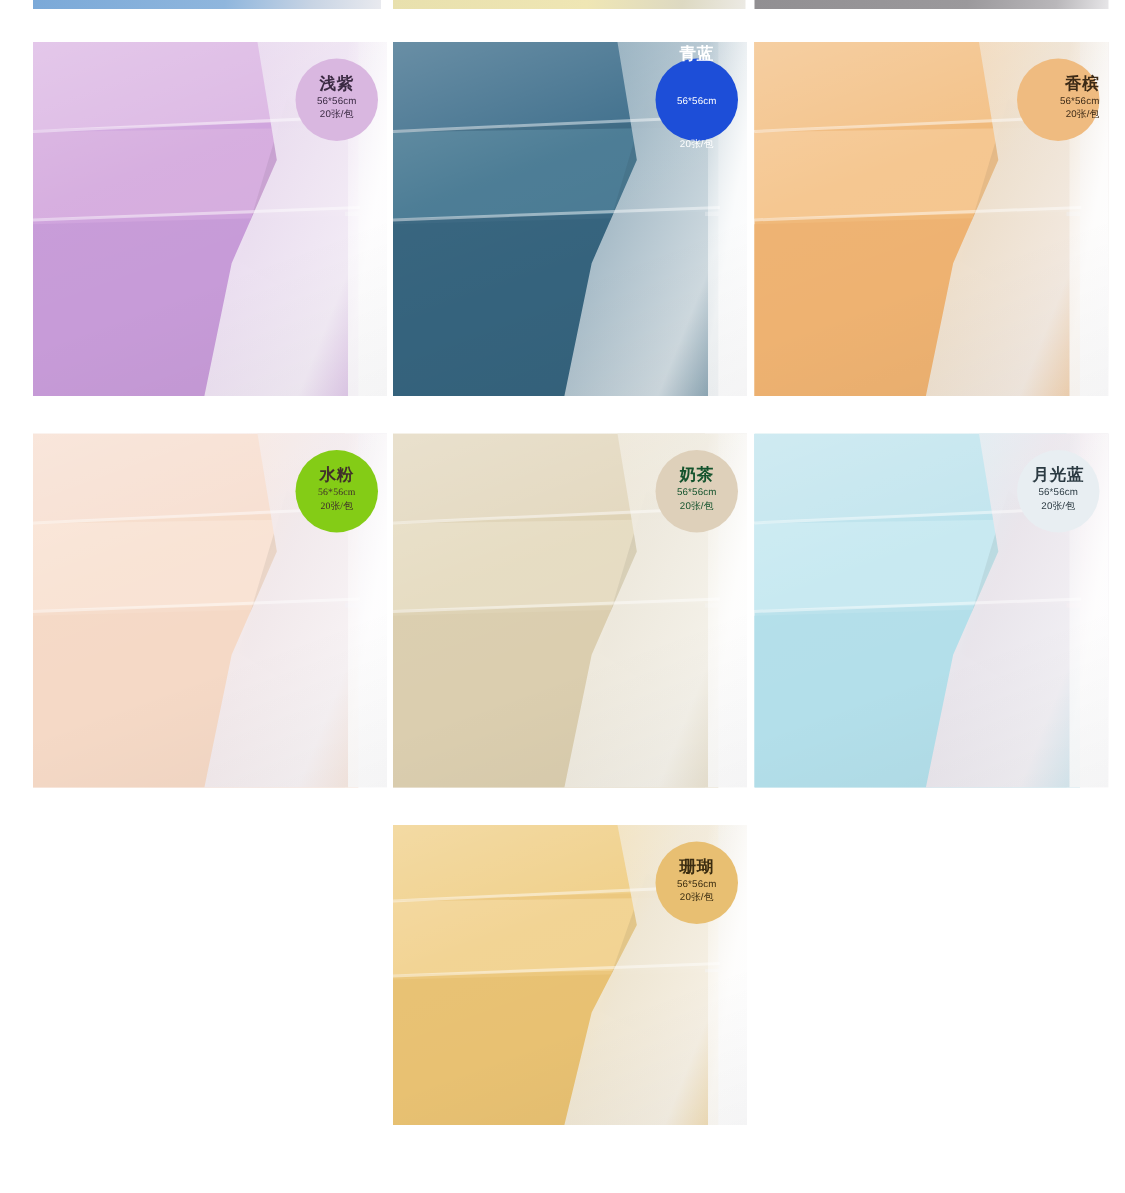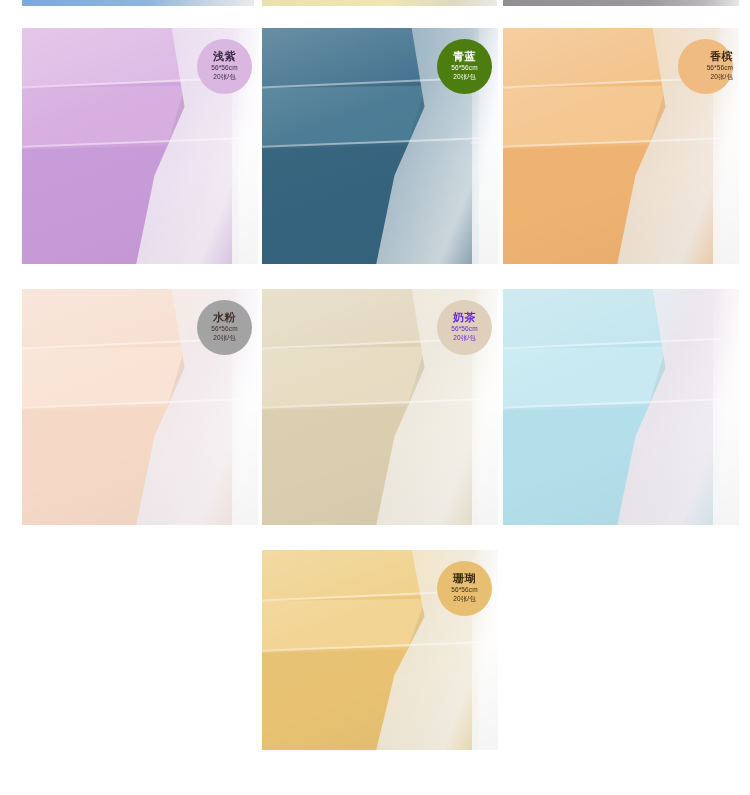--- a/index.html
+++ b/index.html
@@ -234,21 +234,21 @@
           <div class="fold-top"></div>
           <div class="fold-mid"></div>
           <div class="fold-low"></div>
           <div class="curl-shadow"></div>
           <div class="flap"></div>
           <div class="crease crease-a"></div>
           <div class="crease crease-b"></div>
           <div class="gutter"></div>
           <div class="sheen"></div>
         </div>
-        <div class="badge" style="background: #4d7c0f; color: rgb(255, 255, 255);">
+        <div class="badge" style="background: #1d4ed8; color: rgb(255, 255, 255); gap: 20px;">
           <div class="badge-name">青蓝</div>
           <div class="badge-size">56*56cm</div>
           <div class="badge-qty">20张/包</div>
         </div>
       </div>
 
       <div class="tile col-3" style="--c-light: #f3c187; --c-mid: #f0b878; --c-mid2: #f5c68f; --c-deep: #eeb271; --c-flapA: #f3d3ad; --c-flapB: #eee4d6; --c-flapC: #f3eeea;">
         <div class="backdrop"></div>
         <div class="sheet">
           <div class="fold-base"></div>
@@ -280,61 +280,66 @@
           <div class="fold-top"></div>
           <div class="fold-mid"></div>
           <div class="fold-low"></div>
           <div class="curl-shadow"></div>
           <div class="flap"></div>
           <div class="crease crease-a"></div>
           <div class="crease crease-b"></div>
           <div class="gutter"></div>
           <div class="sheen"></div>
         </div>
-        <div class="badge" style="background: #a3a3a3; color: rgb(64, 48, 42);">
+        <div class="badge" style="background: #84cc16; color: rgb(64, 48, 42); font-family: Liberation Serif, serif;">
           <div class="badge-name">水粉</div>
           <div class="badge-size">56*56cm</div>
           <div class="badge-qty">20张/包</div>
         </div>
       </div>
 
       <div class="tile col-2" style="--c-light: #e3d8bf; --c-mid: #ded2b4; --c-mid2: #e6dcc2; --c-deep: #dbceaf; --c-flapA: #ece5d4; --c-flapB: #f0ece2; --c-flapC: #f6f4ee;">
         <div class="backdrop"></div>
         <div class="sheet">
           <div class="fold-base"></div>
           <div class="fold-top"></div>
           <div class="fold-mid"></div>
           <div class="fold-low"></div>
           <div class="curl-shadow"></div>
           <div class="flap"></div>
           <div class="crease crease-a"></div>
           <div class="crease crease-b"></div>
           <div class="gutter"></div>
           <div class="sheen"></div>
         </div>
-        <div class="badge" style="background: rgb(222, 208, 186); color: #6d28d9; text-align: center;">
+        <div class="badge" style="background: rgb(222, 208, 186); color: #14532d; text-align: center;">
           <div class="badge-name">奶茶</div>
           <div class="badge-size">56*56cm</div>
           <div class="badge-qty">20张/包</div>
         </div>
       </div>
 
       <div class="tile col-3" style="--c-light: #c2e5ee; --c-mid: #bae2ec; --c-mid2: #c7e9f1; --c-deep: #b3dfea; --c-flapA: #dcf0f4; --c-flapB: #eee6ec; --c-flapC: #f6f0f4;">
         <div class="backdrop"></div>
         <div class="sheet">
           <div class="fold-base"></div>
           <div class="fold-top"></div>
           <div class="fold-mid"></div>
           <div class="fold-low"></div>
           <div class="curl-shadow"></div>
           <div class="flap"></div>
           <div class="crease crease-a"></div>
           <div class="crease crease-b"></div>
           <div class="gutter"></div>
           <div class="sheen"></div>
+        </div>
+        <div class="badge" style="background: rgb(232, 238, 242); color: rgb(43, 58, 66);">
+          <div class="badge-name">月光蓝</div>
+          <div class="badge-size">56*56cm</div>
+          <div class="badge-qty">20张/包</div>
         </div>
       </div>
 
     </div>
 
     <div class="row row-3">
 
       <div class="tile col-2" style="--c-light: #f0d08a; --c-mid: #ecc77c; --c-mid2: #f2d392; --c-deep: #e8c172; --c-flapA: #f3ddae; --c-flapB: #f0eadc; --c-flapC: #f6f3ed;">
         <div class="backdrop"></div>
         <div class="sheet">

